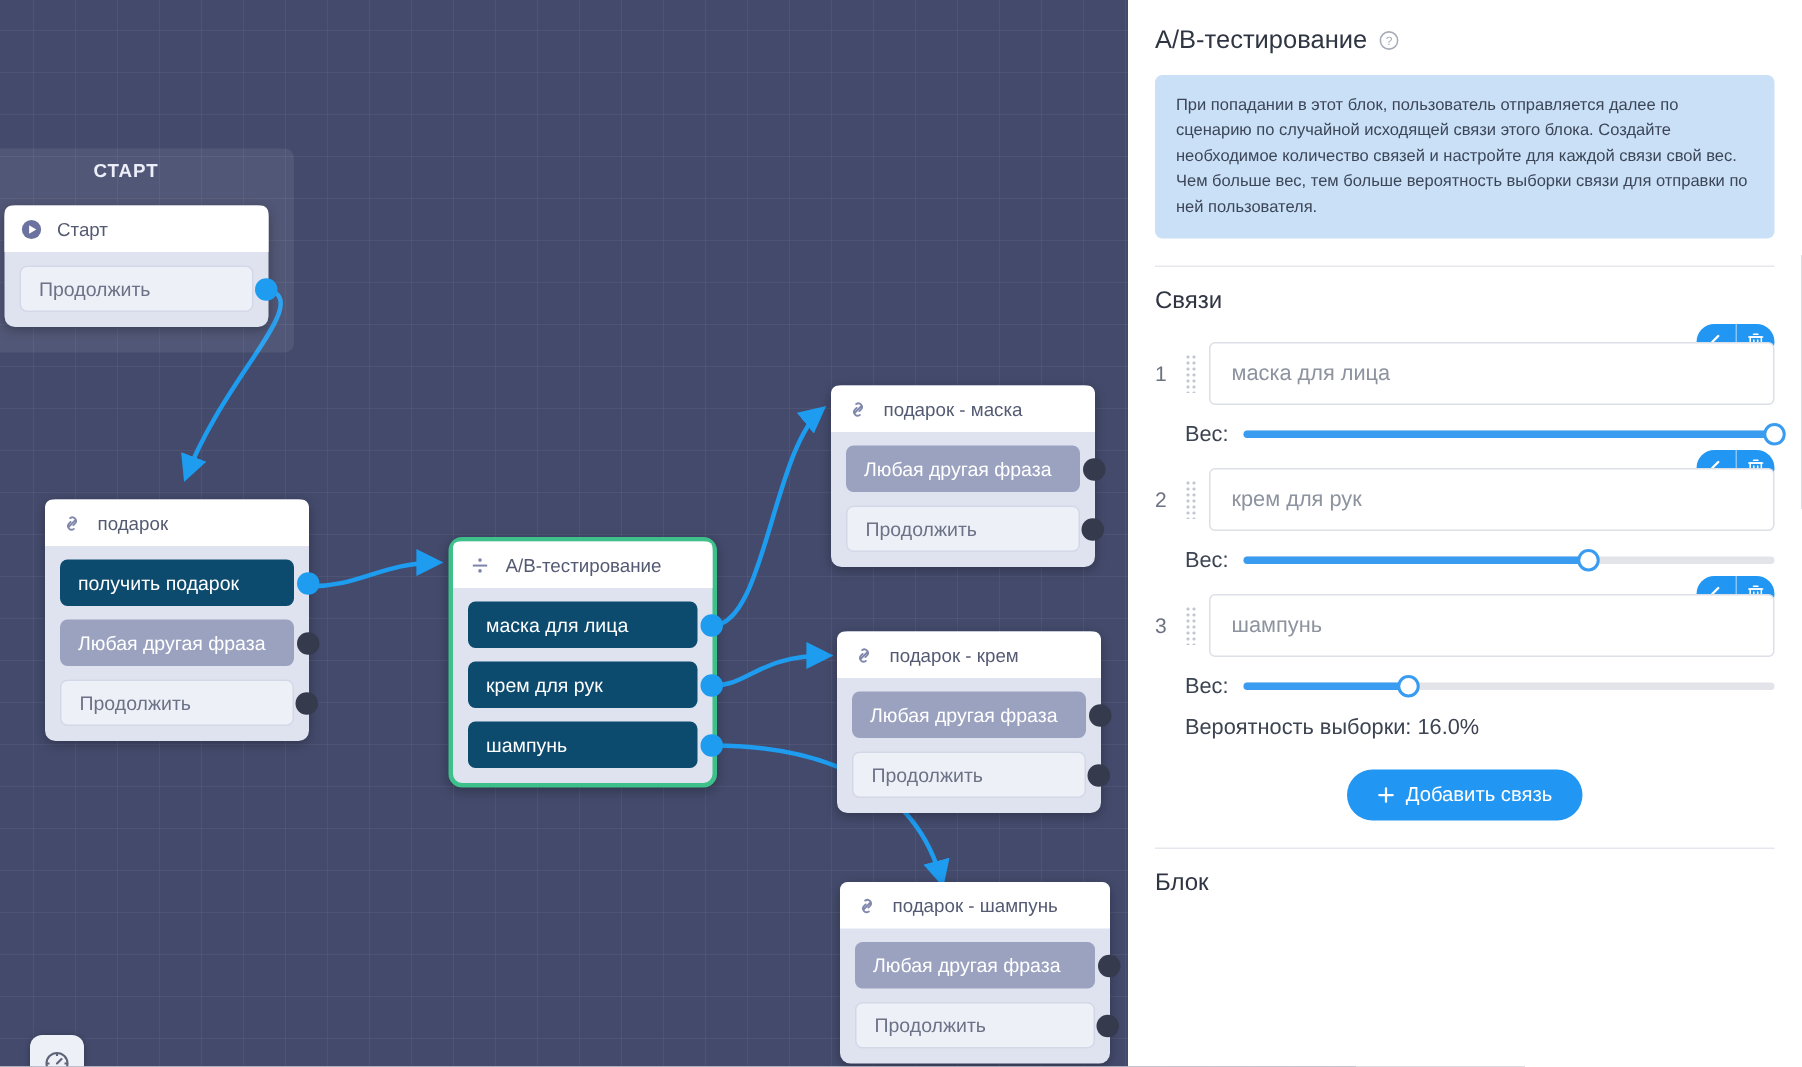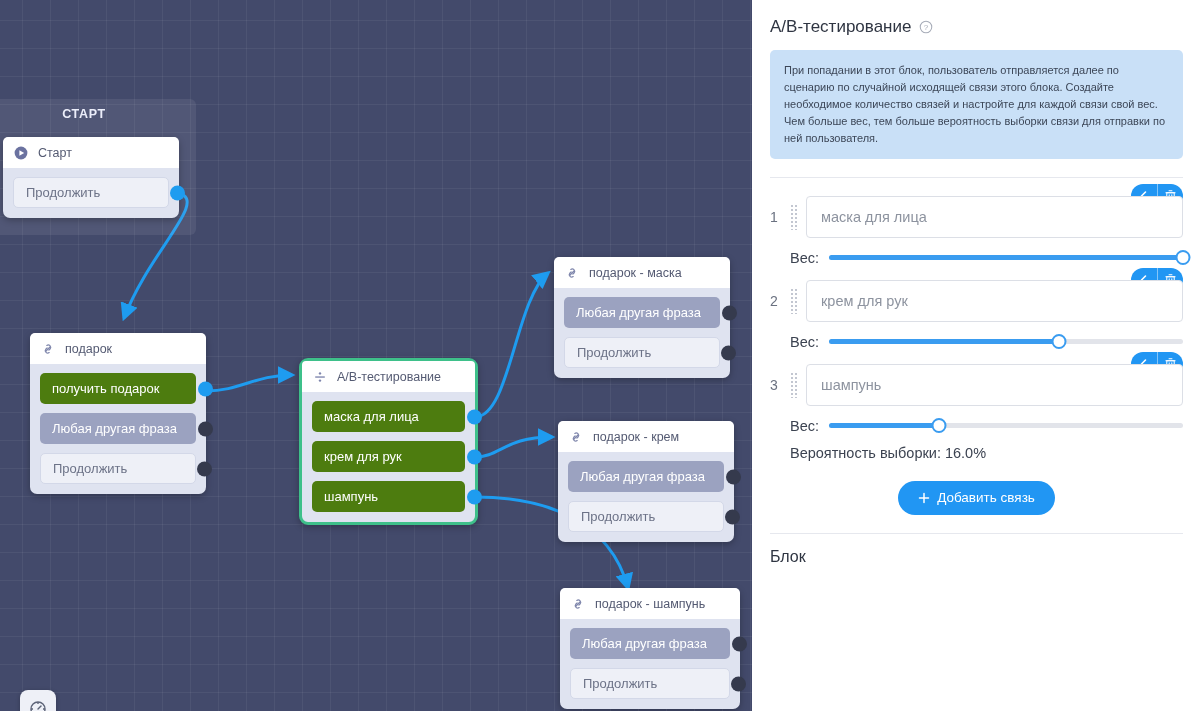--- a/index.html
+++ b/index.html
@@ -64,21 +64,21 @@
     font-size: 12.5px; color: #545a72; white-space: nowrap; overflow: hidden;
   }
   .node-body { padding: 9px 10px 10px 10px; display: flex; flex-direction: column; gap: 9px; }
   .row {
     height: 31px; border-radius: 5px;
     display: flex; align-items: center; padding: 0 12px;
     font-size: 13px; position: relative;
   }
   .row.plain   { background: #eef0f7; color: #6c7287; border: 1px solid #d3d8e8; }
   .row.muted   { background: #9ba2c0; color: #ffffff; }
-  .row.green   { background: #4d7c0f; color: #ffffff; }
+  .row.green   { background: #0c4a6e; color: #ffffff; }
 
   
   .port {
     position: absolute; width: 15px; height: 15px; border-radius: 50%;
     right: -17px; top: 50%; transform: translateY(-50%);
   }
   .port.on  { background: #1e9cf0; }
   .port.off { background: #353a4d; }
 
   
@@ -349,20 +349,21 @@
       <span>A/B-тестирование</span>
       <svg class="help-icon" viewBox="0 0 20 20">
         <circle cx="10" cy="10" r="7.2" fill="none" stroke="#a7acb8" stroke-width="1.3"></circle>
         <text x="10" y="14" text-anchor="middle" font-size="10" fill="#a7acb8" font-family="Liberation Sans, sans-serif">?</text>
       </svg>
     </div>
 
     <div class="info-box">При попадании в этот блок, пользователь отправляется далее по сценарию по случайной исходящей связи этого блока. Создайте необходимое количество связей и настройте для каждой связи свой вес. Чем больше вес, тем больше вероятность выборки связи для отправки по ней пользователя.</div>
 
     <div class="sec-divider"></div>
+    <div class="sec-title">Связи</div>
 
     <div class="conn-list">
 
       <div class="conn-item">
         <div class="conn-actions">
           <div class="act">
             <svg width="12" height="12" viewBox="0 0 12 12">
               <path d="M7.5 2 L3.5 6 L7.5 10" fill="none" stroke="#fff" stroke-width="1.6" stroke-linecap="round" stroke-linejoin="round"></path>
             </svg>
           </div>

